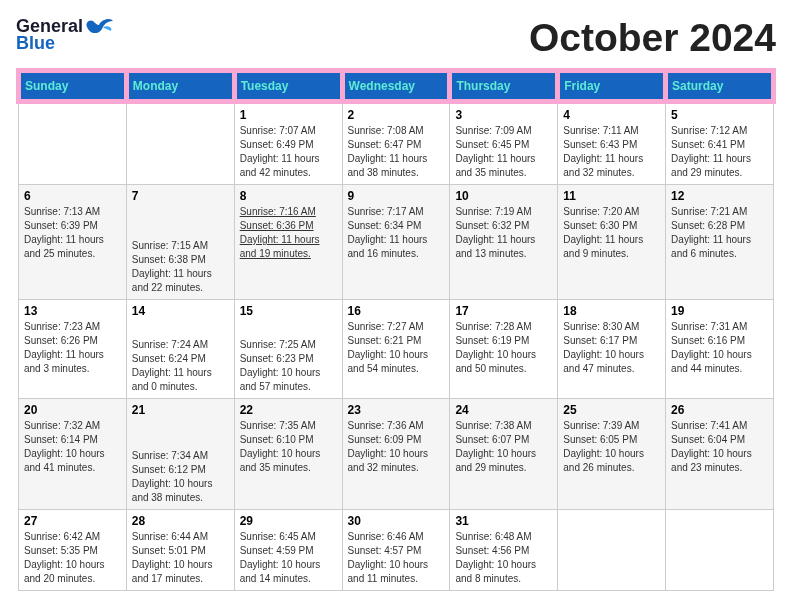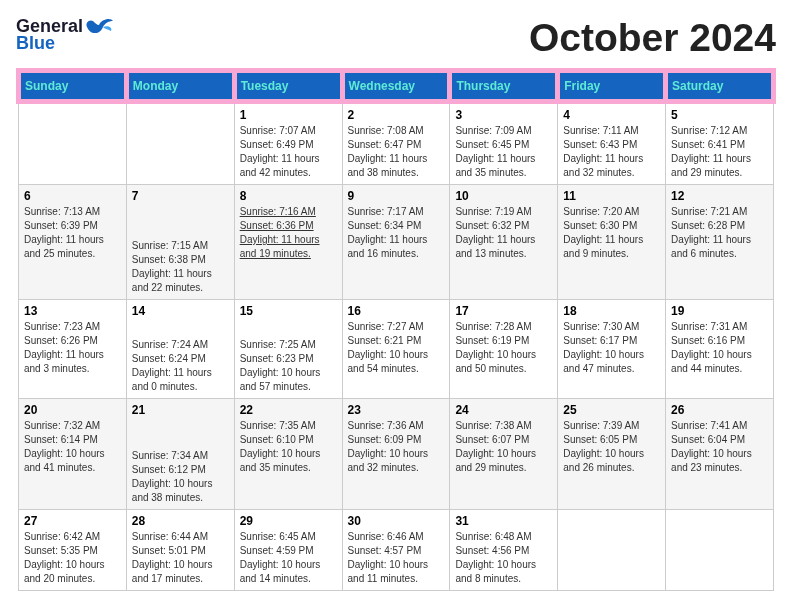--- a/index.html
+++ b/index.html
@@ -231,21 +231,21 @@
 Daylight: 10 hours and 54 minutes.</div>
         </td>
         <td>
           <div class="day-number">17</div>
           <div class="day-info" style="white-space: pre-line;">Sunrise: 7:28 AM
 Sunset: 6:19 PM
 Daylight: 10 hours and 50 minutes.</div>
         </td>
         <td>
           <div class="day-number">18</div>
-          <div class="day-info" style="white-space: pre-line;">Sunrise: 7:30 AM
+          <div class="day-info" style="white-space: pre-line;">Sunrise: 8:30 AM
 Sunset: 6:17 PM
 Daylight: 10 hours and 47 minutes.</div>
         </td>
         <td>
           <div class="day-number">19</div>
           <div class="day-info" style="white-space: pre-line;">Sunrise: 7:31 AM
 Sunset: 6:16 PM
 Daylight: 10 hours and 44 minutes.</div>
         </td>
       </tr>

